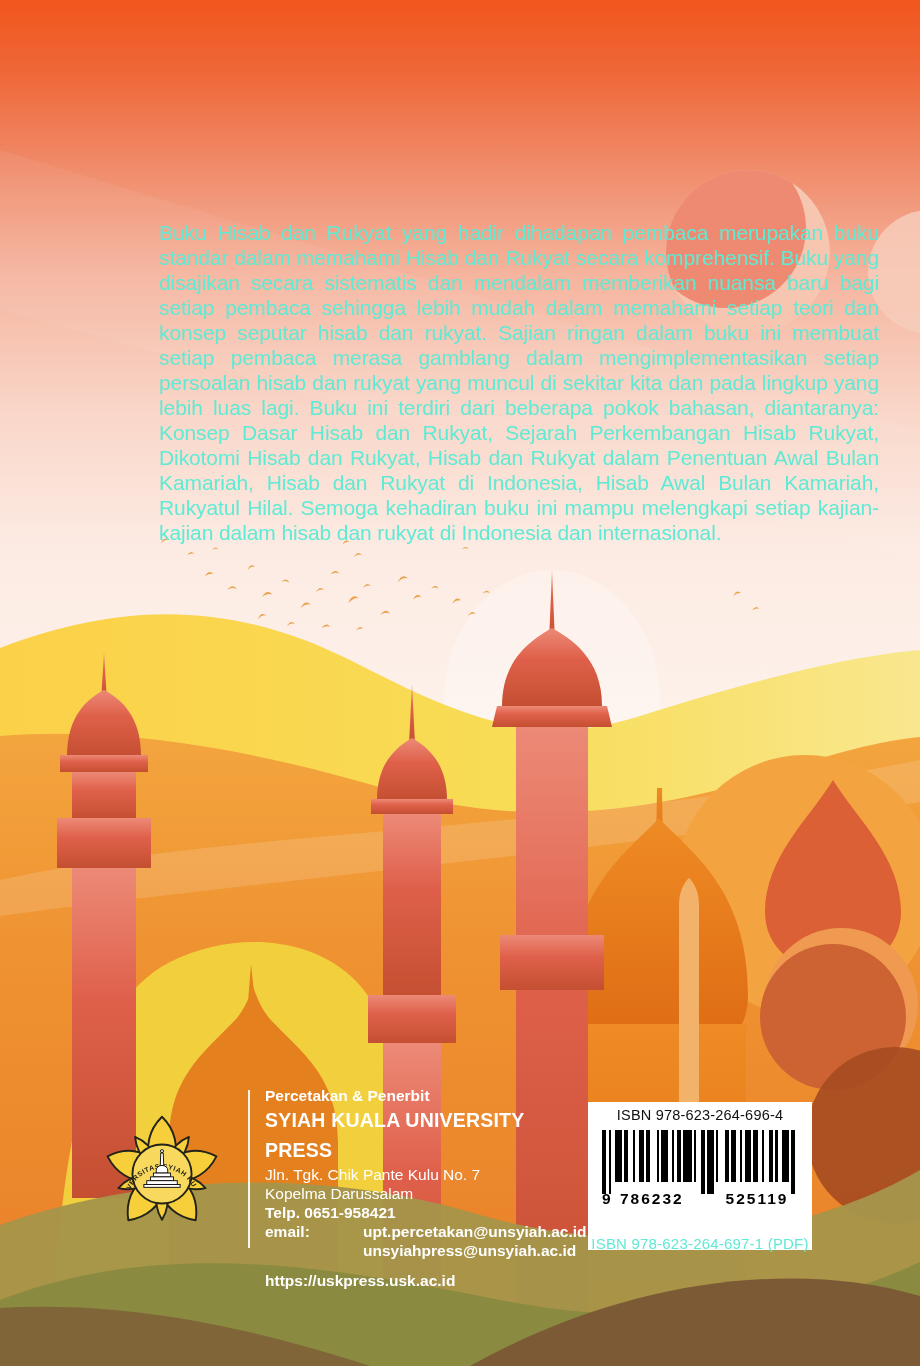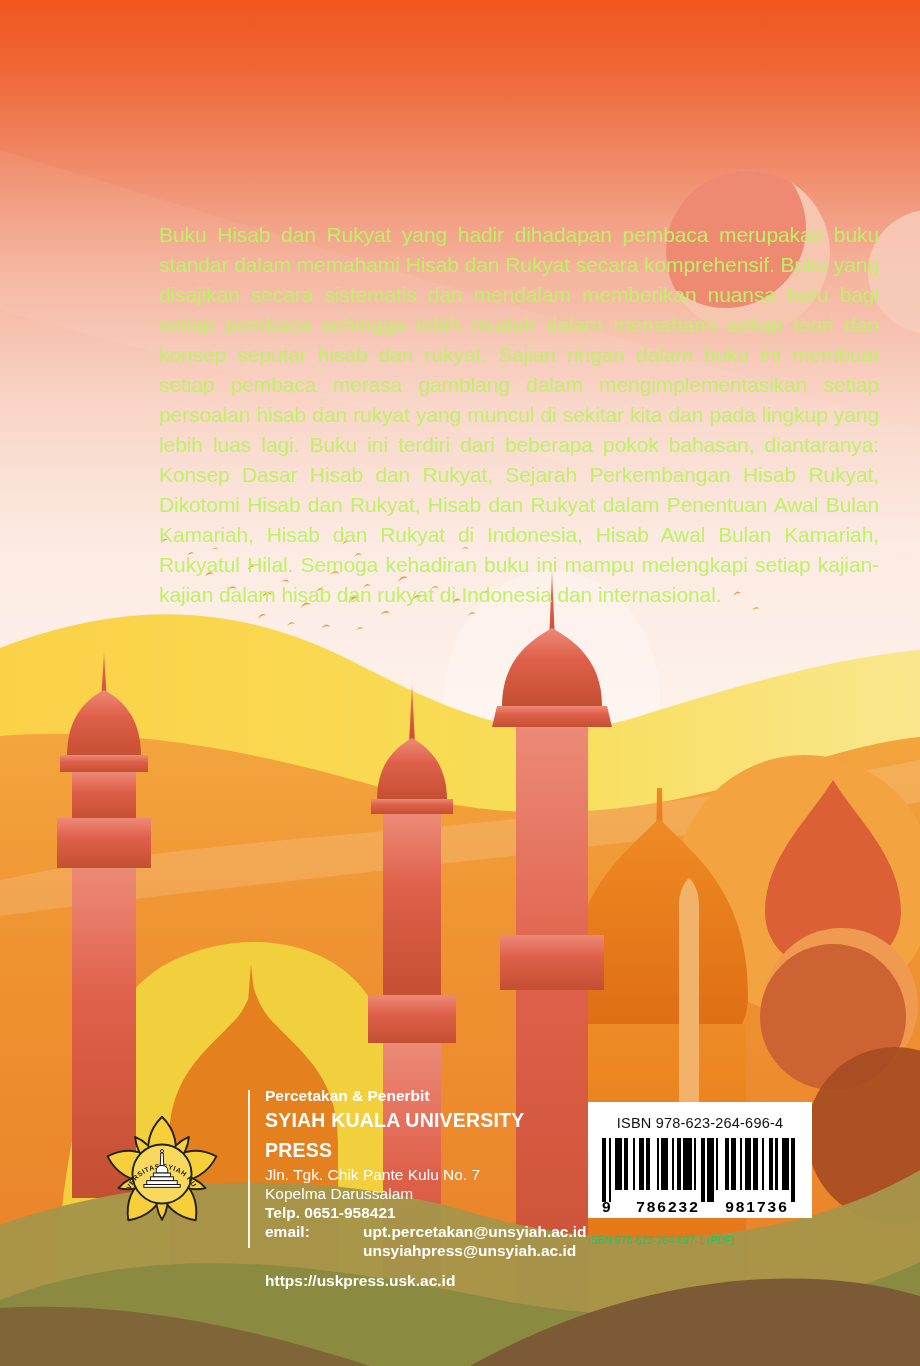--- a/index.html
+++ b/index.html
@@ -4,55 +4,55 @@
 <style>
   html,body{margin:0;padding:0;background:#222;}
   .cover{
     position:relative;width:920px;height:1366px;overflow:hidden;
     font-family:"Liberation Sans",sans-serif;
     -webkit-font-smoothing:antialiased;
   }
   .bg{position:absolute;left:0;top:0;width:920px;height:1366px;display:block;}
   .synopsis{
     position:absolute;left:159px;top:220px;width:720px;
-    font-size:21px;line-height:30px;letter-spacing:-0.1px;
-    color:#bef264;text-align:justify;
+    font-size:21px;line-height:25px;letter-spacing:-0.1px;
+    color:#5eead4;text-align:justify;
   }
   .pub-sep{
     position:absolute;left:248px;top:1090px;width:2px;height:158px;
     background:rgba(255,255,255,.92);
   }
   .pub-block{position:absolute;left:265px;top:1086px;color:#ffffff;width:330px;}
   .pub-line{font-size:15.5px;line-height:19px;}
   .pub-bold{font-weight:bold;}
   .pub-name{font-size:19.5px;line-height:30px;font-weight:bold;letter-spacing:.2px;}
   .pub-email-row{display:flex;font-weight:bold;font-size:15.5px;line-height:19px;gap:44px;}
   .pub-email-label{width:54px;}
   .pub-web{margin-top:11px;font-weight:bold;font-size:15.5px;line-height:19px;}
   .logo-wrap{position:absolute;left:97px;top:1112px;width:130px;height:124px;}
   .isbn-box{
-    position:absolute;left:588px;top:1102px;width:224px;height:116px;
-    background:#ffffff;box-sizing:border-box;padding-top:13px;
+    position:absolute;left:588px;top:1102px;width:224px;height:148px;
+    background:#ffffff;box-sizing:border-box;padding-top:5px;
   }
   .isbn-label{font-size:14.5px;color:#111;text-align:center;letter-spacing:.2px;}
   .barcode{position:relative;width:196px;height:58px;margin:7px auto 0;display:flex;align-items:flex-start;}
   .barcode .bar{background:#000;height:52px;}
   .barcode .bar.guard{height:64px;}
   .barcode .sp{height:1px;}
   .barcode-digits{
     position:relative;width:196px;margin:2px auto 0;display:flex;
     font-size:15.5px;font-weight:bold;color:#000;
     font-family:"Liberation Sans",sans-serif;letter-spacing:2px;
   }
   .bd-first{width:18px;}
-  .bd-g1{width:96px;text-align:center;}
+  .bd-g1{width:96px;}
   .bd-g2{width:82px;text-align:center;}
   .isbn-pdf{
     position:absolute;left:588px;top:1235px;width:224px;
-    font-size:10px;color:#22c55e;letter-spacing:.2px;
+    font-size:15px;color:#5eead4;text-align:center;letter-spacing:.2px;
   }
 </style>
 </head>
 <body>
 
 <div class="cover">
 
   <svg class="bg" viewBox="0 0 920 1366" aria-hidden="true">
     <defs>
       <linearGradient id="sky" x1="0" y1="0" x2="0" y2="1">
@@ -360,18 +360,18 @@
         <div class="bar" style="width: 2.20225px;"></div>
         <div class="sp" style="width: 4.40449px;"></div>
         <div class="bar" style="width: 6.60674px;"></div>
         <div class="sp" style="width: 2.20225px;"></div>
         <div class="bar guard" style="width: 4.40449px;"></div>
         <div class="sp" style="width: 2.20225px;"></div>
       </div>
     <div class="barcode-digits">
       <span class="bd-first">9</span>
       <span class="bd-g1">786232</span>
-      <span class="bd-g2">981736</span>
+      <span class="bd-g2">525119</span>
     </div>
   </div>
   <div class="isbn-pdf">ISBN 978-623-264-697-1 (PDF)</div>
 
 </div>
 
 </body></html>

